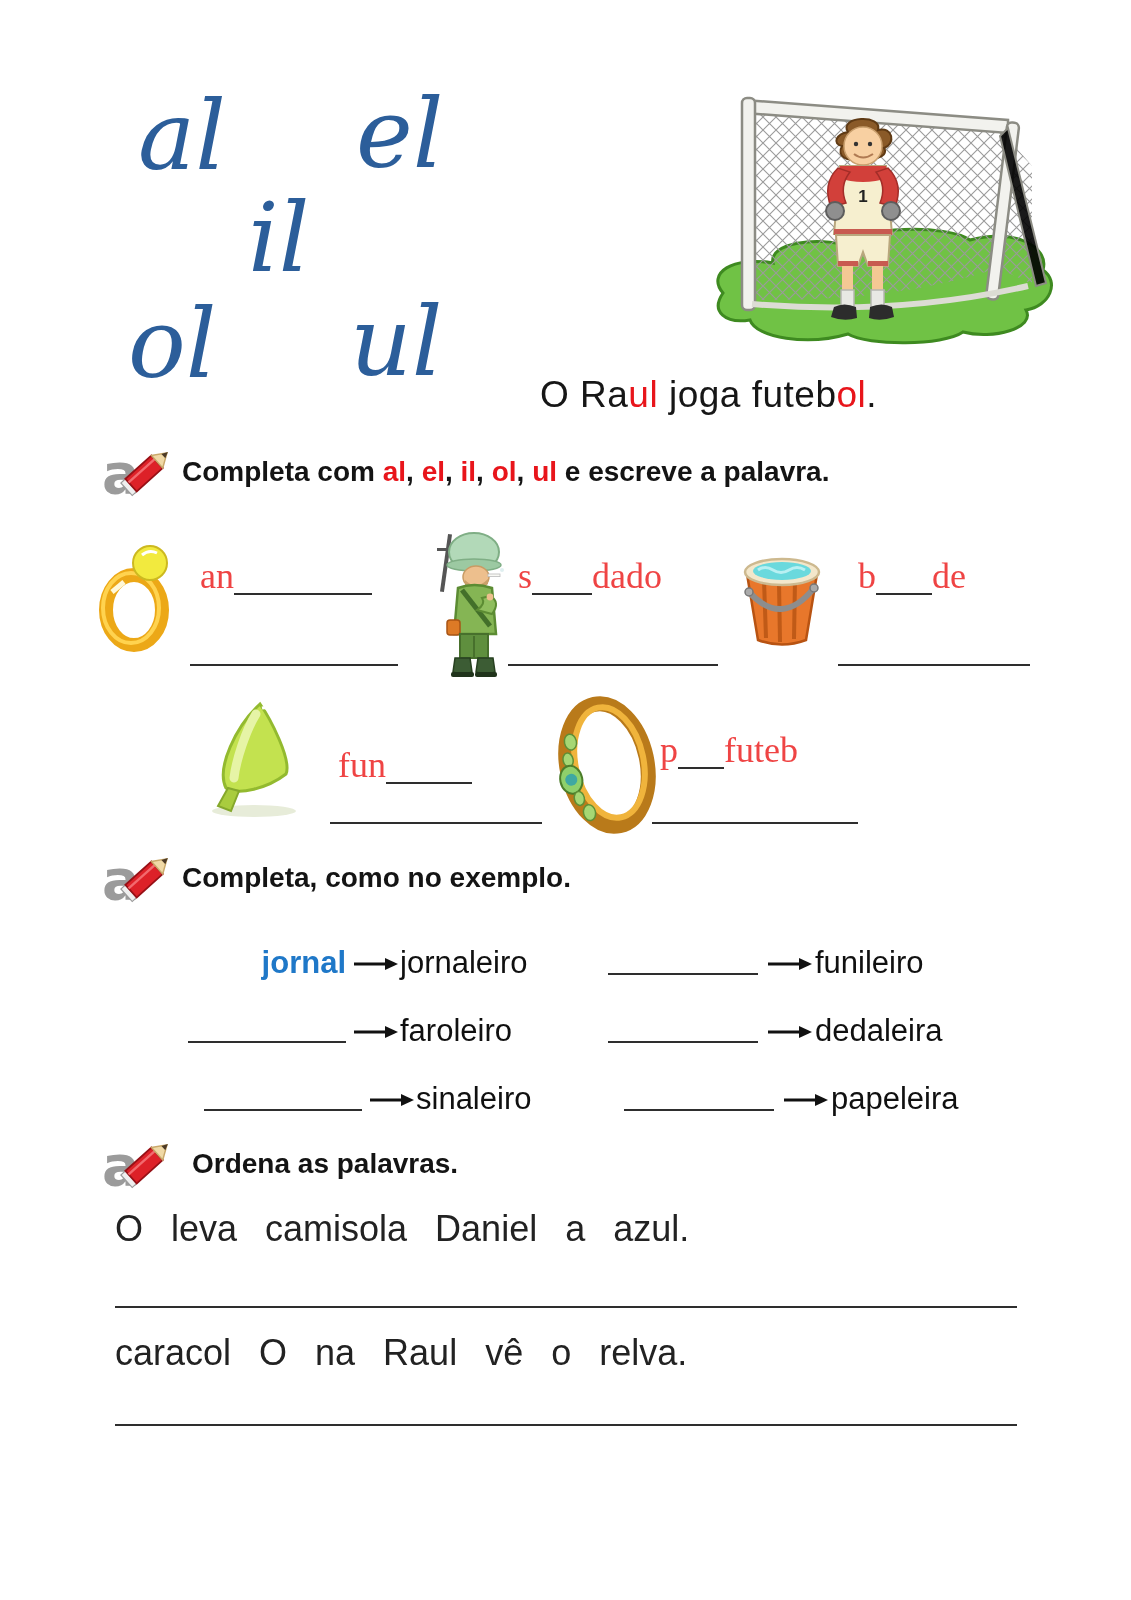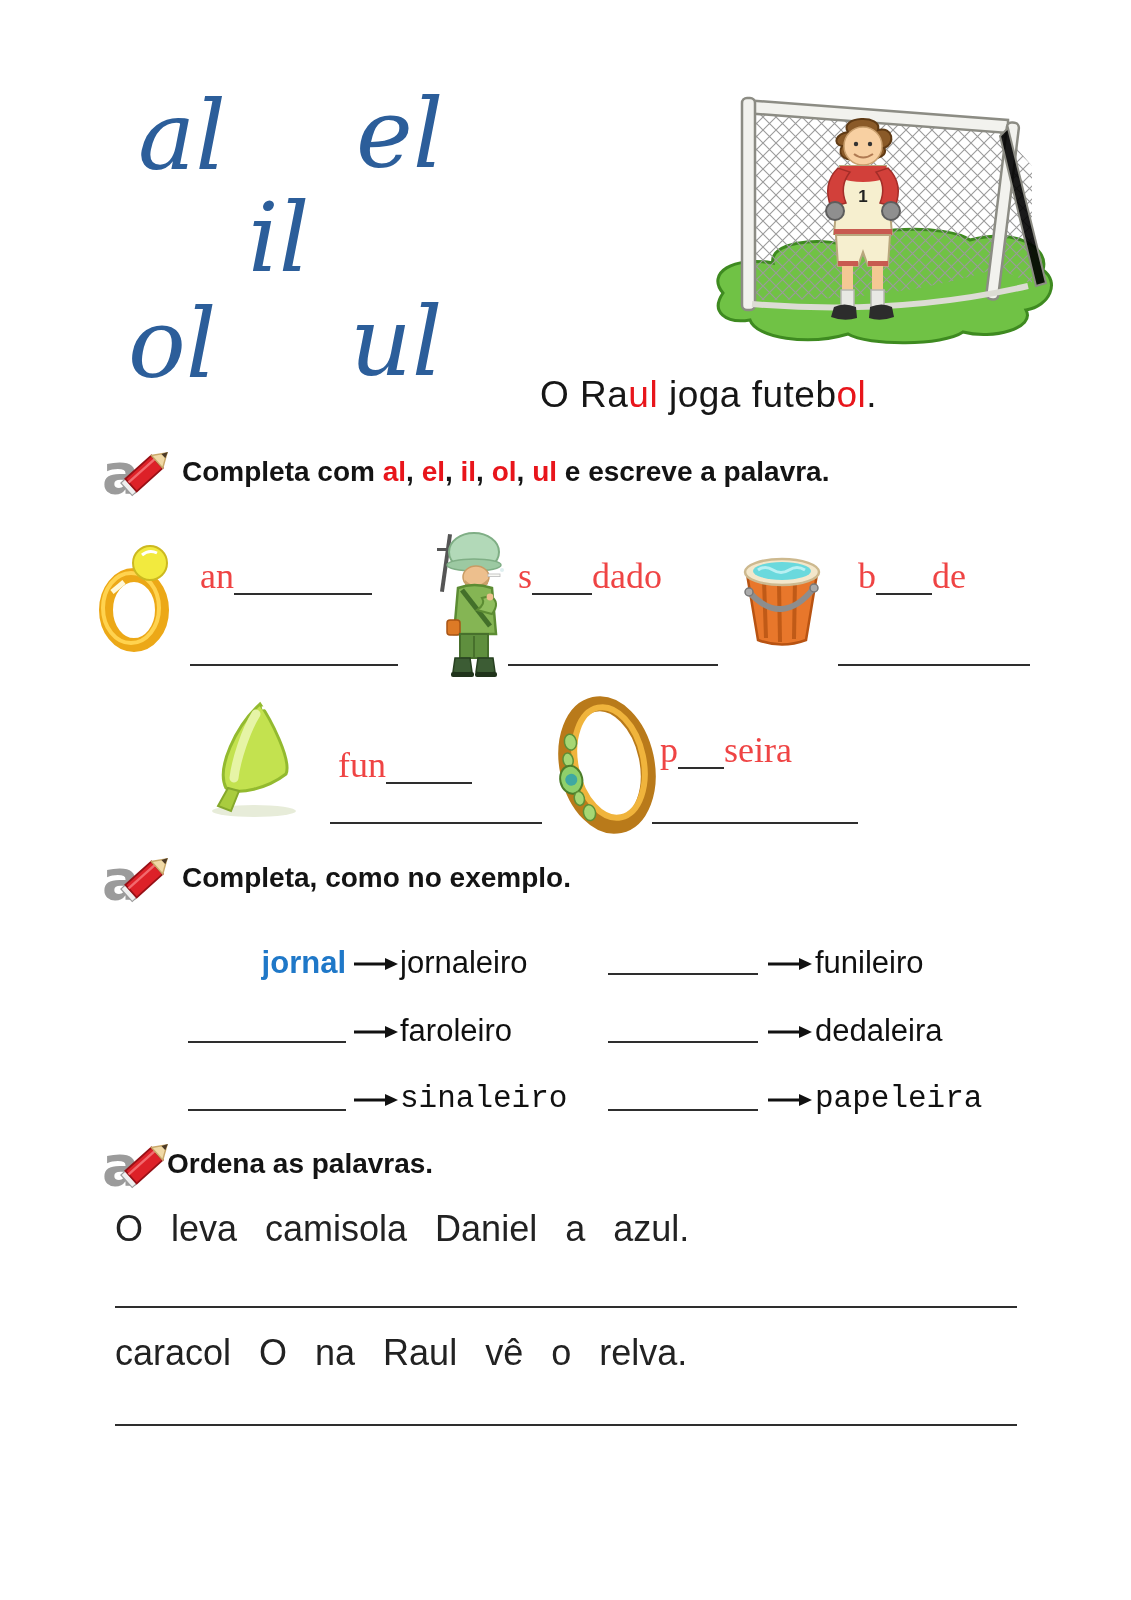--- a/index.html
+++ b/index.html
@@ -171,21 +171,21 @@
       <ellipse cx="54" cy="75" rx="40" ry="62" fill="none" stroke="#b97a1a" stroke-width="15"></ellipse>
       <ellipse cx="57" cy="73" rx="34" ry="56" fill="none" stroke="#f0b43c" stroke-width="6"></ellipse>
       <ellipse cx="23" cy="45" rx="6" ry="8" fill="#a6d774" stroke="#5e8f36" stroke-width="1.5"></ellipse>
       <ellipse cx="17" cy="62" rx="5" ry="7" fill="#a6d774" stroke="#5e8f36" stroke-width="1.5"></ellipse>
       <ellipse cx="16" cy="82" rx="11" ry="14" fill="#8fd06b" stroke="#4c7d2a" stroke-width="2"></ellipse>
       <circle cx="16" cy="82" r="6" fill="#3fa8a2"></circle>
       <ellipse cx="20" cy="102" rx="5" ry="7" fill="#a6d774" stroke="#5e8f36" stroke-width="1.5"></ellipse>
       <ellipse cx="27" cy="118" rx="6" ry="8" fill="#a6d774" stroke="#5e8f36" stroke-width="1.5"></ellipse>
     </g>
   </svg>
-  <div class="wordline" style="left:660px;top:724px;"><span>p</span><span class="gap" style="width:46px;"></span><span>seira</span></div>
+  <div class="wordline" style="left:660px;top:724px;"><span>p</span><span class="gap" style="width:46px;"></span><span>futeb</span></div>
   <div class="wline" style="left:652px;top:822px;width:206px;"></div>
 
   <div class="icon-a" style="left:102px;top:852px;">a</div>
   <svg class="abs" style="left:120px;top:846px;" width="58" height="58" viewBox="0 0 48 48">
     <g transform="rotate(-42 24 24)">
       <rect x="-1" y="17" width="5" height="14" fill="#efefef" stroke="#9a9a9a" stroke-width="1"></rect>
       <rect x="4" y="17" width="29" height="14" fill="#dd2128" stroke="#971016" stroke-width="1.5"></rect>
       <line x1="4" y1="21" x2="33" y2="21" stroke="#f26a6e" stroke-width="2"></line>
       <polygon points="33,17 44,24 33,31" fill="#f0d9a6" stroke="#c9a86a" stroke-width="1.2"></polygon>
       <polygon points="40,21.6 45,24 40,26.4" fill="#4c3a26"></polygon>
@@ -216,21 +216,21 @@
     </svg>
     <div class="dtgt" style="left:216px;">jornaleiro</div>
     <div class="dsrc2"><span class="dgap"></span></div>
     <svg class="arrow" style="left:584px;" width="44" height="14" viewBox="0 0 44 14">
       <line x1="0" y1="7" x2="32" y2="7" stroke="#111" stroke-width="3"></line>
         <polygon points="31,1 44,7 31,13" fill="#111"></polygon>
     </svg>
     <div class="dtgt" style="left:631px;">funileiro</div>
   </div>
 
-  <div class="drow" style="left:184px;top:1079px;width:830px;font-family:Liberation Mono, monospace;">
+  <div class="drow" style="left:200px;top:1079px;width:830px;">
     <div class="dsrc"><span class="dgap" style="width:158px;"></span></div>
     <svg class="arrow" style="left:170px;" width="44" height="14" viewBox="0 0 44 14">
       <line x1="0" y1="7" x2="32" y2="7" stroke="#111" stroke-width="3"></line>
         <polygon points="31,1 44,7 31,13" fill="#111"></polygon>
     </svg>
     <div class="dtgt" style="left:216px;">sinaleiro</div>
     <div class="dsrc2"><span class="dgap"></span></div>
     <svg class="arrow" style="left:584px;" width="44" height="14" viewBox="0 0 44 14">
       <line x1="0" y1="7" x2="32" y2="7" stroke="#111" stroke-width="3"></line>
         <polygon points="31,1 44,7 31,13" fill="#111"></polygon>
@@ -241,21 +241,21 @@
   <div class="icon-a" style="left:102px;top:1138px;">a</div>
   <svg class="abs" style="left:120px;top:1132px;" width="58" height="58" viewBox="0 0 48 48">
     <g transform="rotate(-42 24 24)">
       <rect x="-1" y="17" width="5" height="14" fill="#efefef" stroke="#9a9a9a" stroke-width="1"></rect>
       <rect x="4" y="17" width="29" height="14" fill="#dd2128" stroke="#971016" stroke-width="1.5"></rect>
       <line x1="4" y1="21" x2="33" y2="21" stroke="#f26a6e" stroke-width="2"></line>
       <polygon points="33,17 44,24 33,31" fill="#f0d9a6" stroke="#c9a86a" stroke-width="1.2"></polygon>
       <polygon points="40,21.6 45,24 40,26.4" fill="#4c3a26"></polygon>
     </g>
   </svg>
-  <div class="instr-text" style="left:167px;top:1148px;">Ordena as palavras.</div>
+  <div class="instr-text" style="left:192px;top:1148px;">Ordena as palavras.</div>
 
   <div class="sentence" style="left:115px;top:1208px;">O leva camisola Daniel a azul.</div>
   <div class="wline" style="left:115px;top:1306px;width:902px;"></div>
 
   <div class="sentence" style="left:115px;top:1332px;">caracol O na Raul vê o relva.</div>
   <div class="wline" style="left:115px;top:1424px;width:902px;"></div>
 
 </div>
 
 </body></html>

